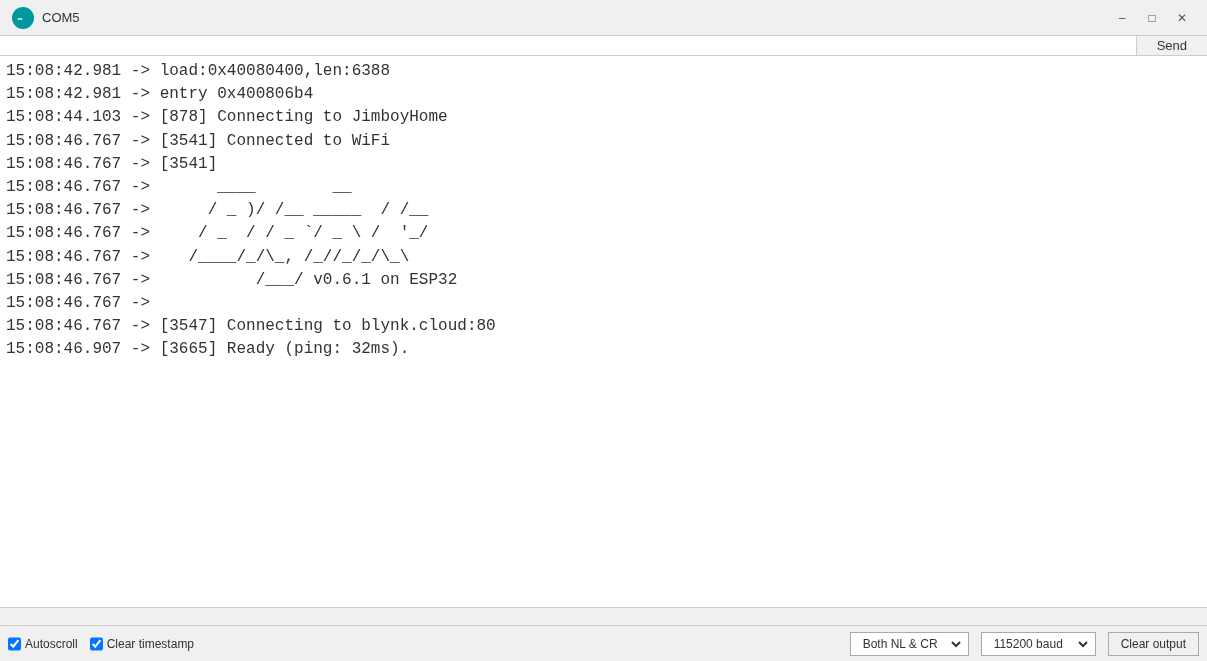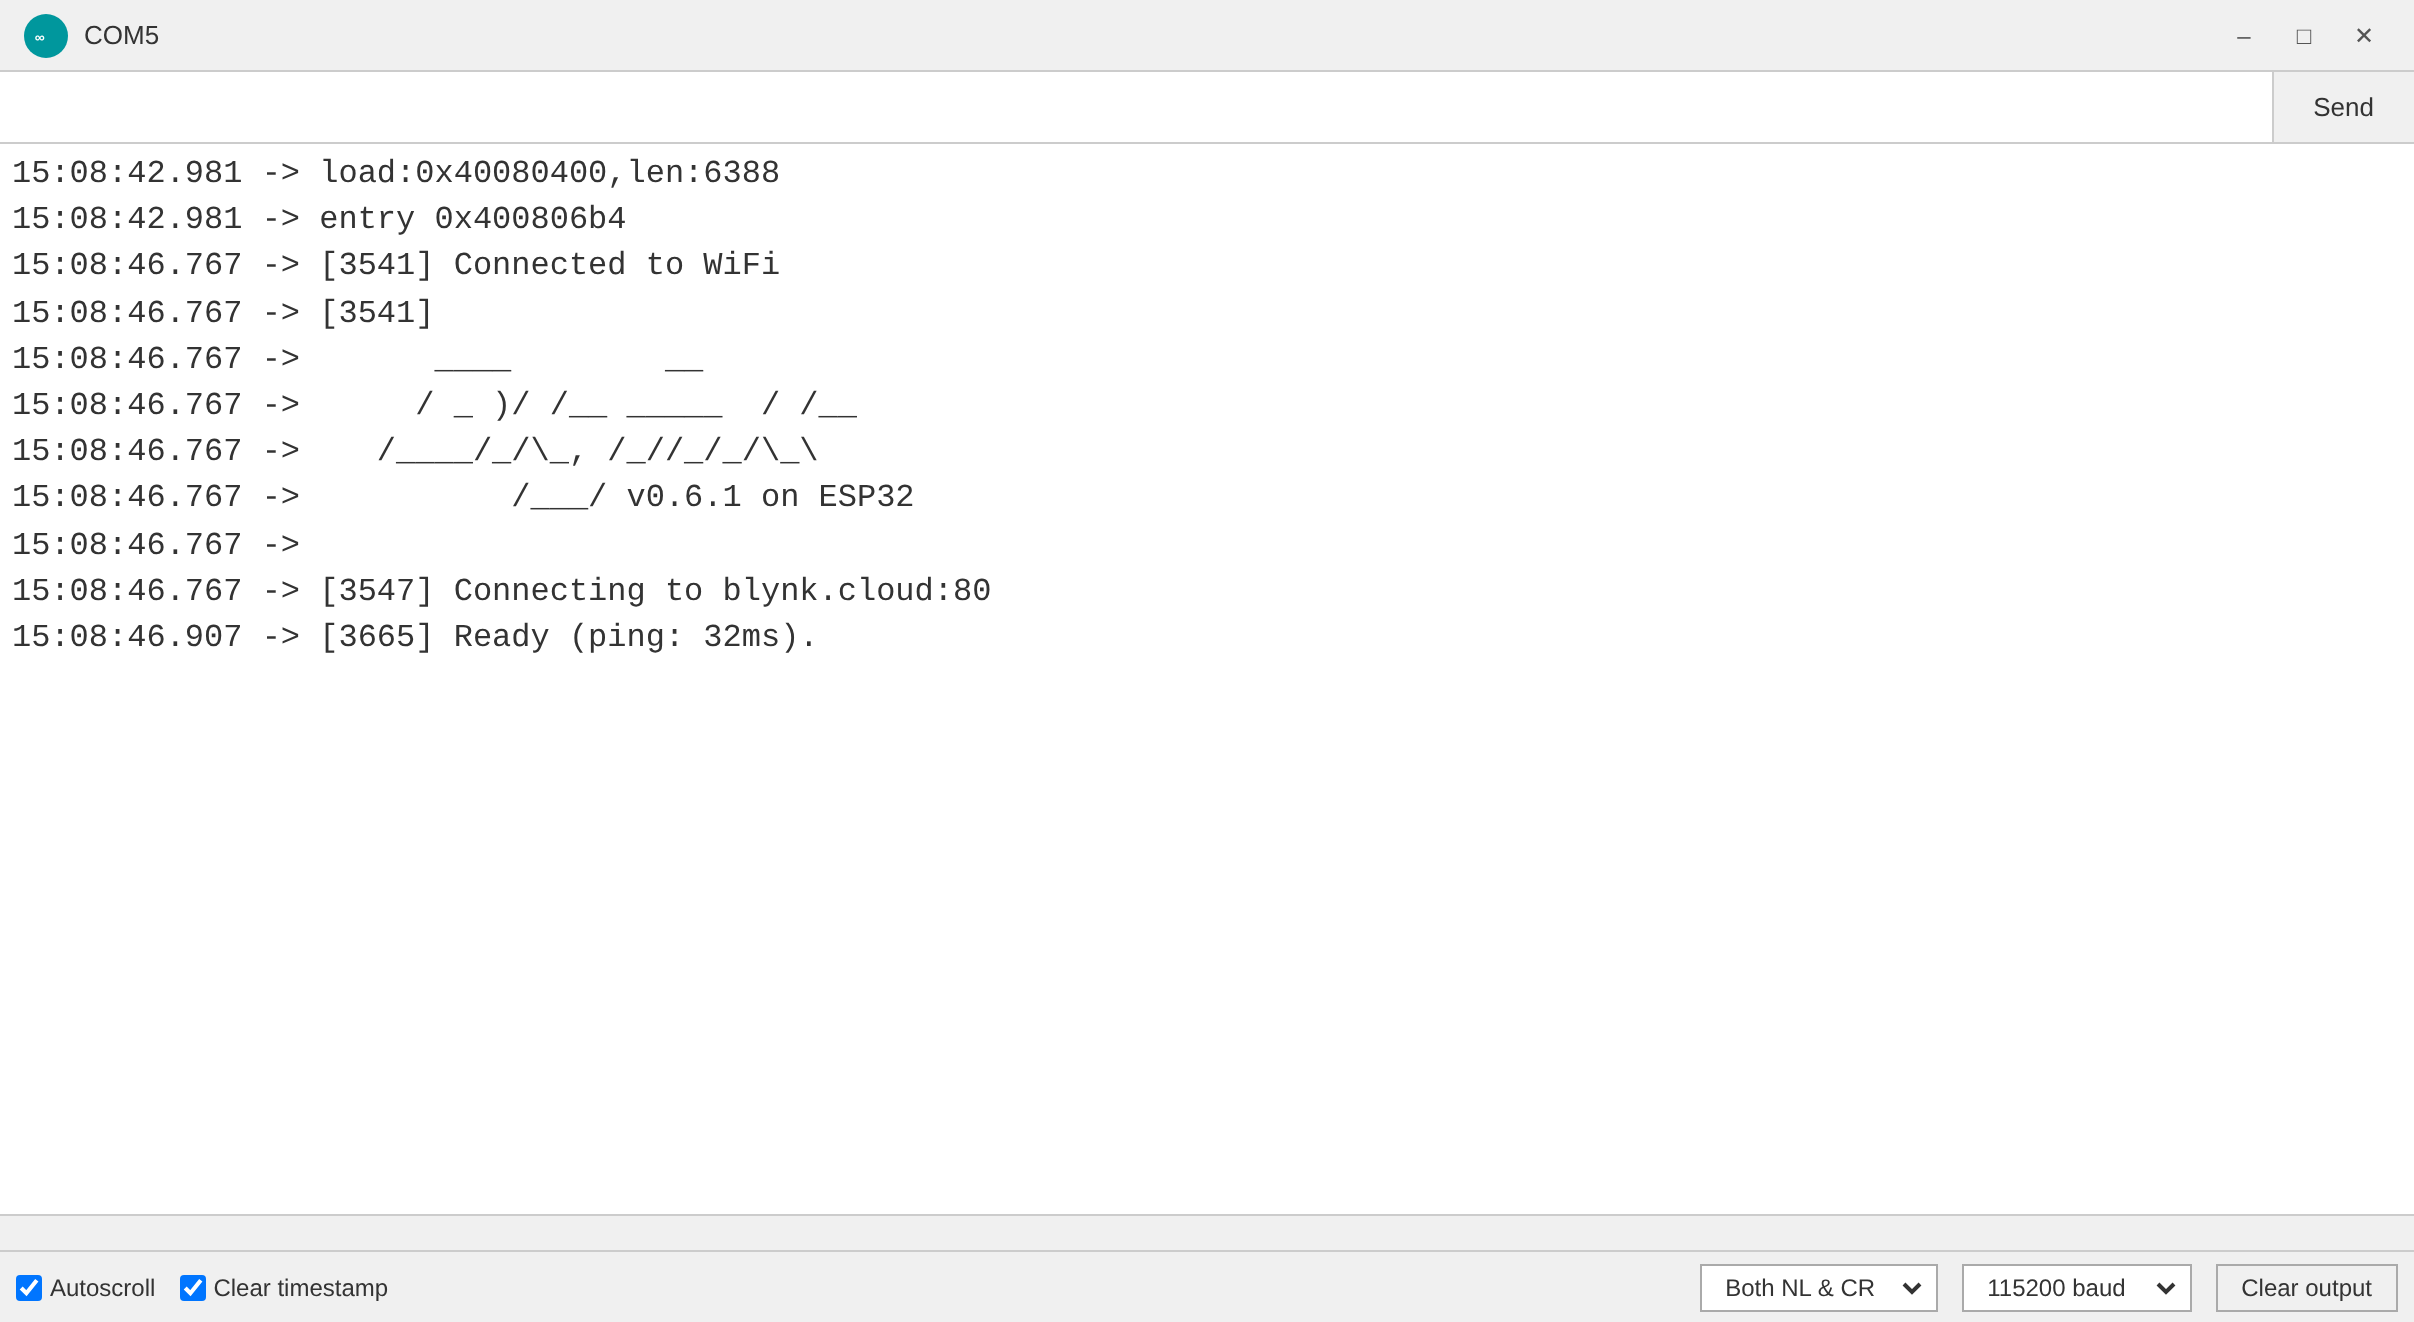--- a/index.html
+++ b/index.html
@@ -65,21 +65,21 @@
       align-items: center;
       justify-content: center;
     }
 
     
     .send-bar {
       display: flex;
       align-items: center;
       background: #fff;
       border-bottom: 1px solid #ccc;
-      height: 36px;
+      height: 20px;
       flex-shrink: 0;
     }
     .send-input {
       flex: 1;
       height: 100%;
       border: none;
       outline: none;
       padding: 0 8px;
       font-size: 13px;
       background: #fff;
@@ -220,24 +220,26 @@
 <div class="send-bar">
   <input class="send-input" type="text" placeholder="" style="">
   <button class="send-button">Send</button>
 </div>
 
 <div class="console-wrapper">
   <div class="console-output" id="console-output">
 
   <div class="console-line">15:08:42.981 -&gt; load:0x40080400,len:6388</div>
       <div class="console-line">15:08:42.981 -&gt; entry 0x400806b4</div>
+      <div class="console-line">15:08:44.103 -&gt; [878] Connecting to JimboyHome</div>
       <div class="console-line">15:08:46.767 -&gt; [3541] Connected to WiFi</div>
       <div class="console-line">15:08:46.767 -&gt; [3541]</div>
       <div class="console-line">15:08:46.767 -&gt;       ____        __</div>
       <div class="console-line">15:08:46.767 -&gt;      / _ )/ /__ _____  / /__</div>
+      <div class="console-line">15:08:46.767 -&gt;     / _  / / _ `/ _ \ /  '_/</div>
       <div class="console-line">15:08:46.767 -&gt;    /____/_/\_, /_//_/_/\_\</div>
       <div class="console-line">15:08:46.767 -&gt;           /___/ v0.6.1 on ESP32</div>
       <div class="console-line">15:08:46.767 -&gt;</div>
       <div class="console-line">15:08:46.767 -&gt; [3547] Connecting to blynk.cloud:80</div>
       <div class="console-line">15:08:46.907 -&gt; [3665] Ready (ping: 32ms).</div>
     </div>
 </div>
 
 <div class="h-scroll-area">
   <div class="h-scroll-inner">

